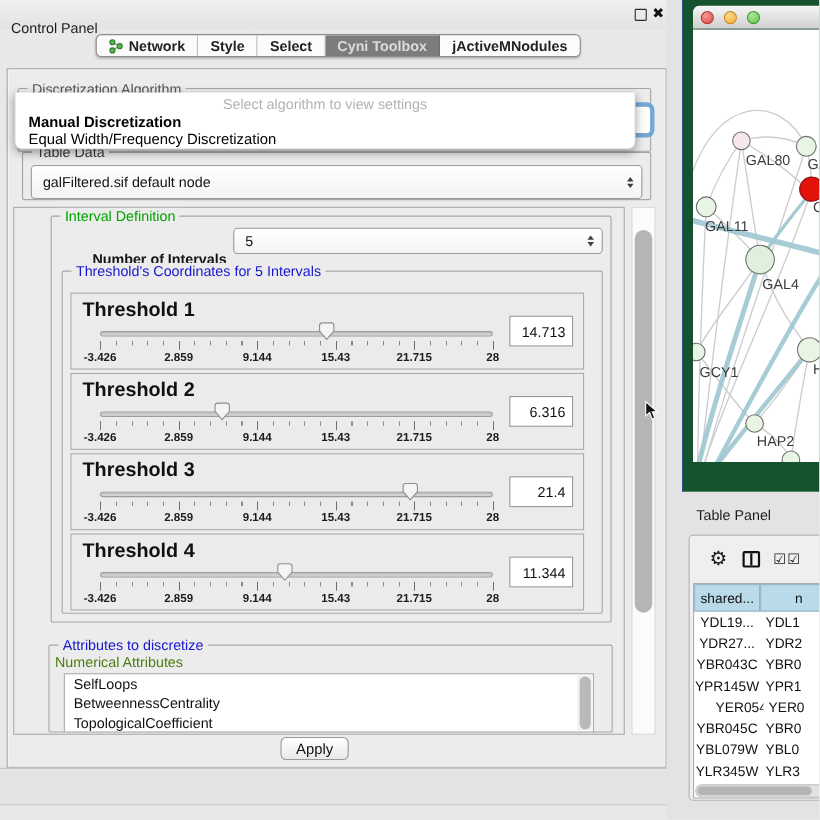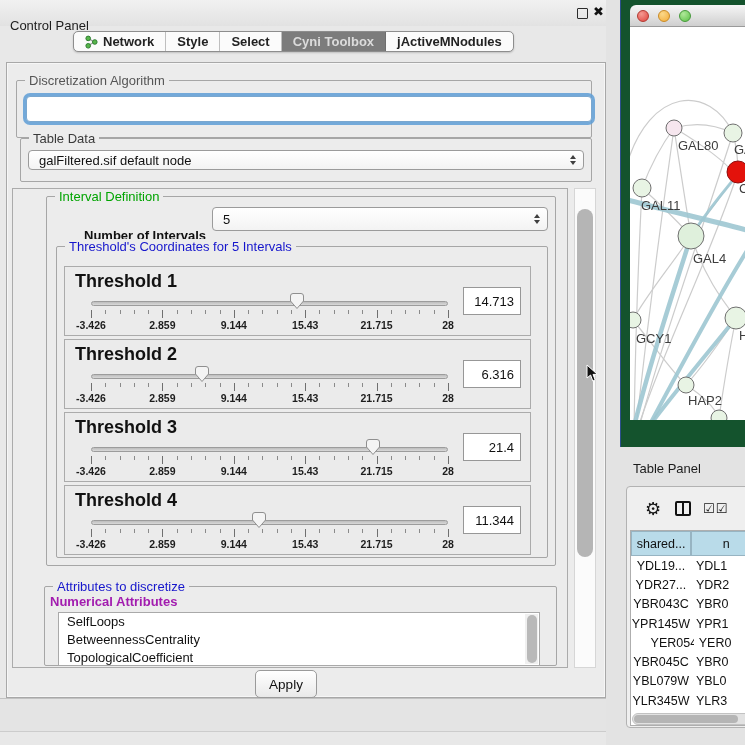--- a/index.html
+++ b/index.html
@@ -7,21 +7,21 @@
   .screen{position:relative;width:745px;height:745px;background:#e8e8e8;overflow:hidden;}
   .abs{position:absolute;}
 
   
   .titlebar{left:0;top:0;width:612px;height:26px;background:linear-gradient(#f1f1f1,#e2e2e2);}
   .titlebar-text{left:10px;top:18px;font-size:13px;color:#1d1d1d;}
   .float-icon{left:577px;top:8px;width:11px;height:11px;border:1.5px solid #2c2c2c;border-radius:1px;}
   .close-icon{left:593px;top:4px;font-size:13px;font-weight:bold;color:#111;}
 
   .tabgroup{display:flex;border:1px solid #8d8d8d;border-radius:5px;overflow:hidden;
-            background:#fbfbfb;box-shadow:0 1px 2px rgba(0,0,0,.18);}
+            background:#fbfbfb;box-shadow:0 1px 2px rgba(0,0,0,.18);margin-left:14px;}
   .tab{padding:2px 11px;font-size:13px;font-weight:600;color:#222;display:flex;align-items:center;
        gap:5px;border-right:1px solid #bfbfbf;white-space:nowrap;}
   .tab:last-child{border-right:none;}
   .tab.sel{background:#7c7c7c;color:#dcdcdc;border-color:#6f6f6f;}
 
   .mainpanel{left:6px;top:62px;width:600px;height:636px;background:#ececec;
              border:1px solid #a8a8a8;box-shadow:inset 0 0 0 1px #f6f6f6;}
 
   .groupbox{border:1px solid #a6a6a6;border-radius:2px;}
   .grouptitle{position:absolute;top:-8px;left:8px;padding:0 4px;background:#ececec;font-size:13px;}
@@ -136,25 +136,30 @@
       </div>
   </div>
 
   <div class="abs mainpanel"></div>
 
   <div class="abs groupbox" style="left:16px;top:80px;width:576px;height:58px;">
     <span class="grouptitle t-muted">Discretization Algorithm</span>
   </div>
   <div class="abs algo-combo"></div>
 
+  <div class="abs popup">
+    <div class="popup-hint">Select algorithm to view settings</div>
+    <div class="popup-opt1">Manual Discretization</div>
+    <div class="popup-opt2">Equal Width/Frequency Discretization</div>
+  </div>
 
   <div class="abs groupbox" style="left:20px;top:138px;width:572px;height:44px;">
     <span class="grouptitle t-dark">Table Data</span>
   </div>
-  <div class="abs combo" style="left:28px;top:150px;width:556px;height:20px;">
+  <div class="abs combo" style="left:28px;top:150px;width:556px;height:31px;">
     <span>galFiltered.sif default node</span>
     <span class="spin">
         <i class="up"></i>
         <i class="dn"></i>
       </span>
   </div>
 
   <div class="abs viewport"></div>
   <div class="abs vscroll">
       <div class="vthumb"></div>
@@ -254,33 +259,33 @@
           <span class="tick-label" style="left: 80%;">21.715</span>
           <span class="tick-label" style="left: 100%;">28</span>
         </div>
     <div class="valbox">11.344</div>
   </div>
     </div>
 
   <div class="abs groupbox" style="left:44px;top:586px;width:513px;height:80px;">
     <span class="grouptitle t-blue">Attributes to discretize</span>
   </div>
-  <div class="abs" style="left:50px;top:594px;font-size:13px;font-weight:bold;color:#a21caf;">Numerical Attributes</div>
+  <div class="abs" style="left:50px;top:594px;font-size:13px;font-weight:normal;color:#4d7c0f;">Numerical Attributes</div>
   <div class="abs listbox">
     <div>
         <div class="listitem">SelfLoops</div>
         <div class="listitem">BetweennessCentrality</div>
         <div class="listitem">TopologicalCoefficient</div>
       </div>
     <div class="listscroll">
         <div class="listthumb"></div>
       </div>
   </div>
 
-  <div class="abs btn" style="left:255px;top:670px;width:62px;height:28px;">Apply</div>
+  <div class="abs btn" style="left:255px;top:670px;width:62px;height:21px;">Apply</div>
 
   <div class="abs bottomstrip"></div>
 
   <div class="abs" style="left:586px;top:364px;z-index:90;">
     <svg width="13" height="19" viewBox="0 0 13 19">
         <path d="M1,1 L1,14 L4.6,11 L6.8,17 L9.2,16 L7,10.4 L11.4,10.4 Z" fill="#111" stroke="#fff" stroke-width="1"></path>
       </svg>
   </div>
 
   <div class="abs rightbg"></div>

